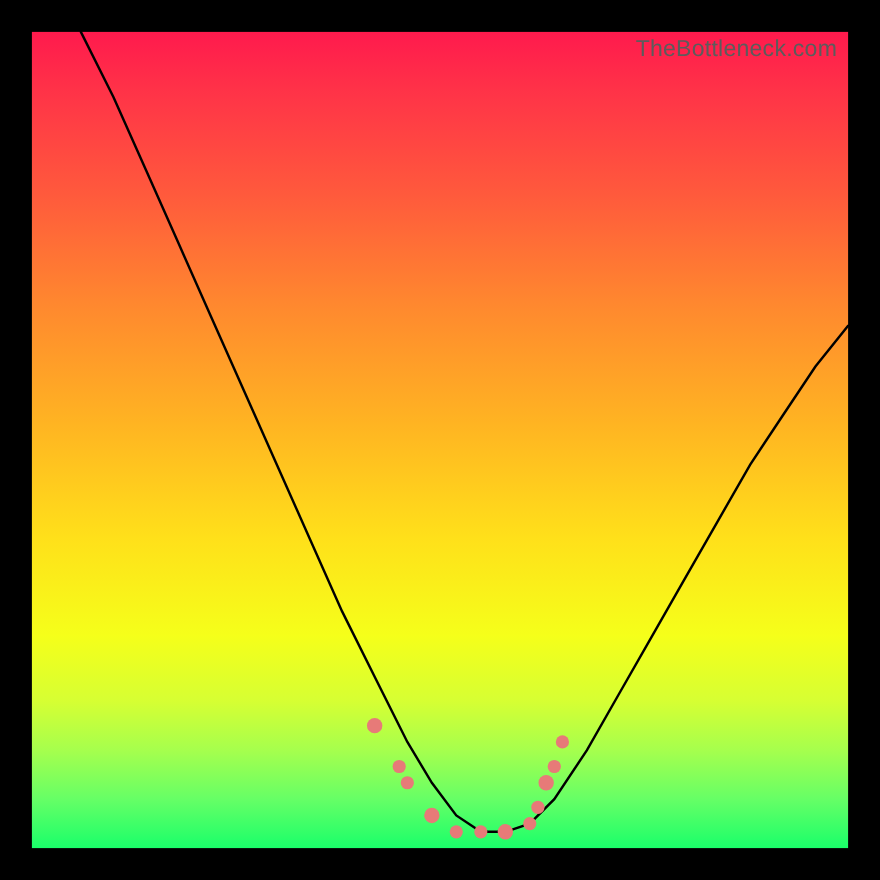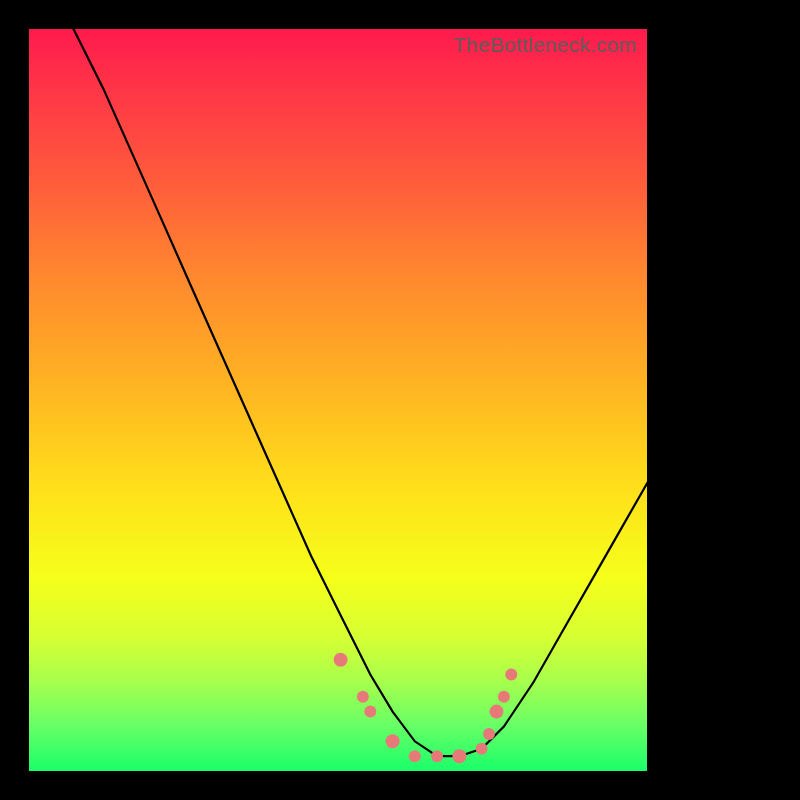--- a/index.html
+++ b/index.html
@@ -14,21 +14,21 @@
   .frame {
     position: absolute;
     left: 0; top: 0;
     width: 800px; height: 800px;
     background: #000;
   }
   .plot {
     position: absolute;
     left: 29px;
     top: 29px;
-    width: 618px;
+    width: 742px;
     height: 742px;
     
     background: linear-gradient(to bottom,
       #ff1a4d 0%,
       #ff3547 8%,
       #ff5a3c 20%,
       #ff8a2e 34%,
       #ffb422 48%,
       #ffe01a 62%,
       #f5ff1a 74%,

